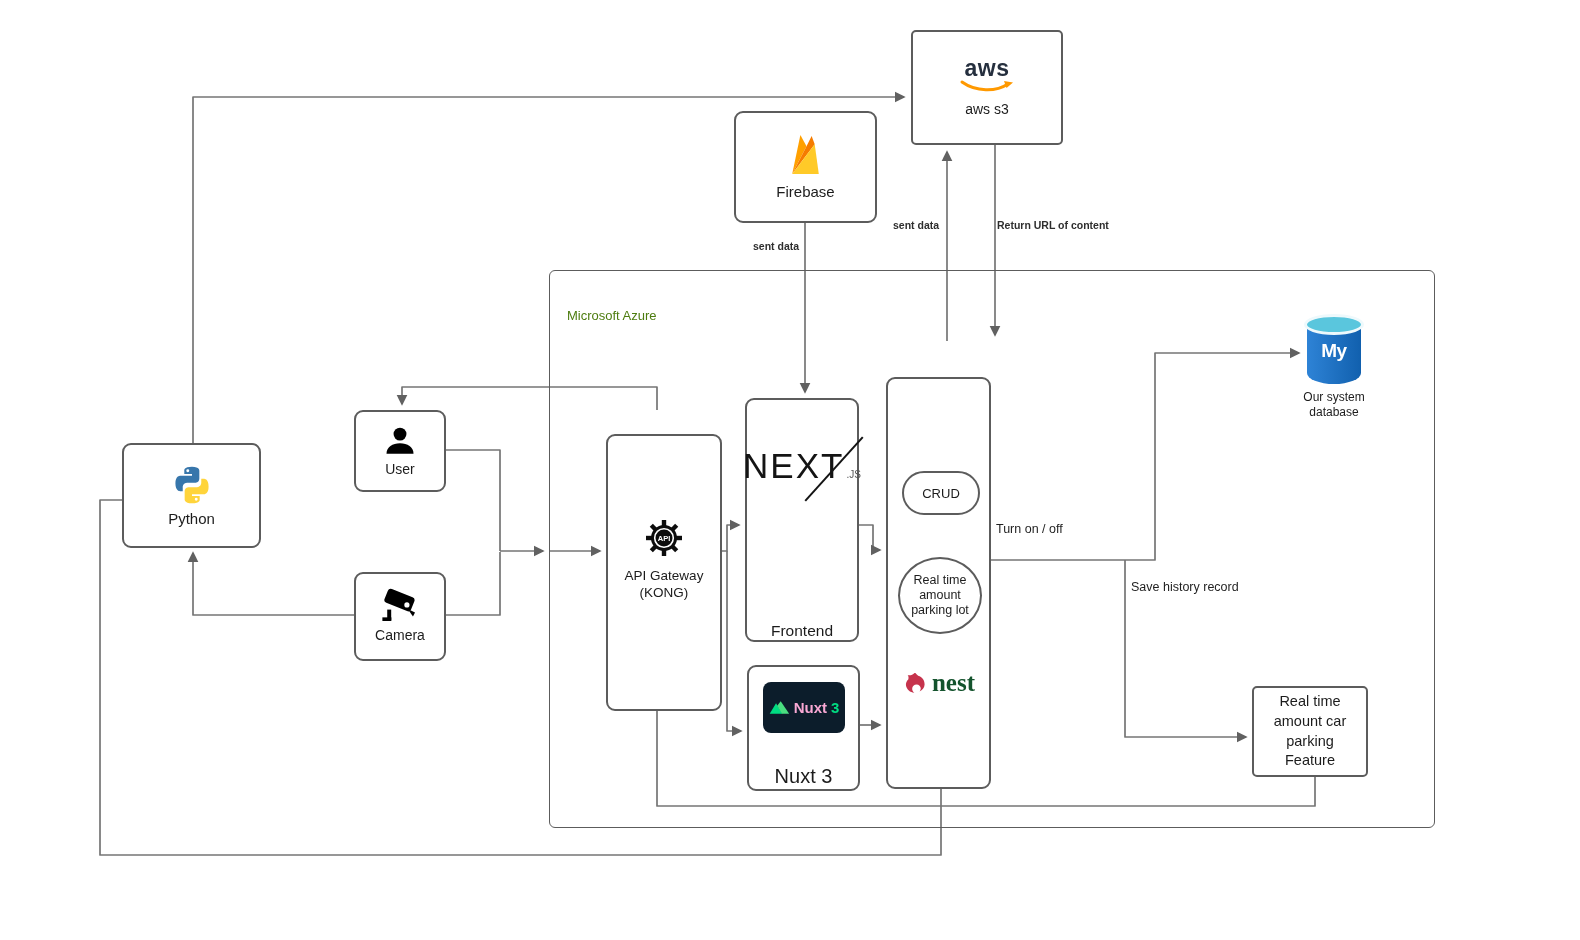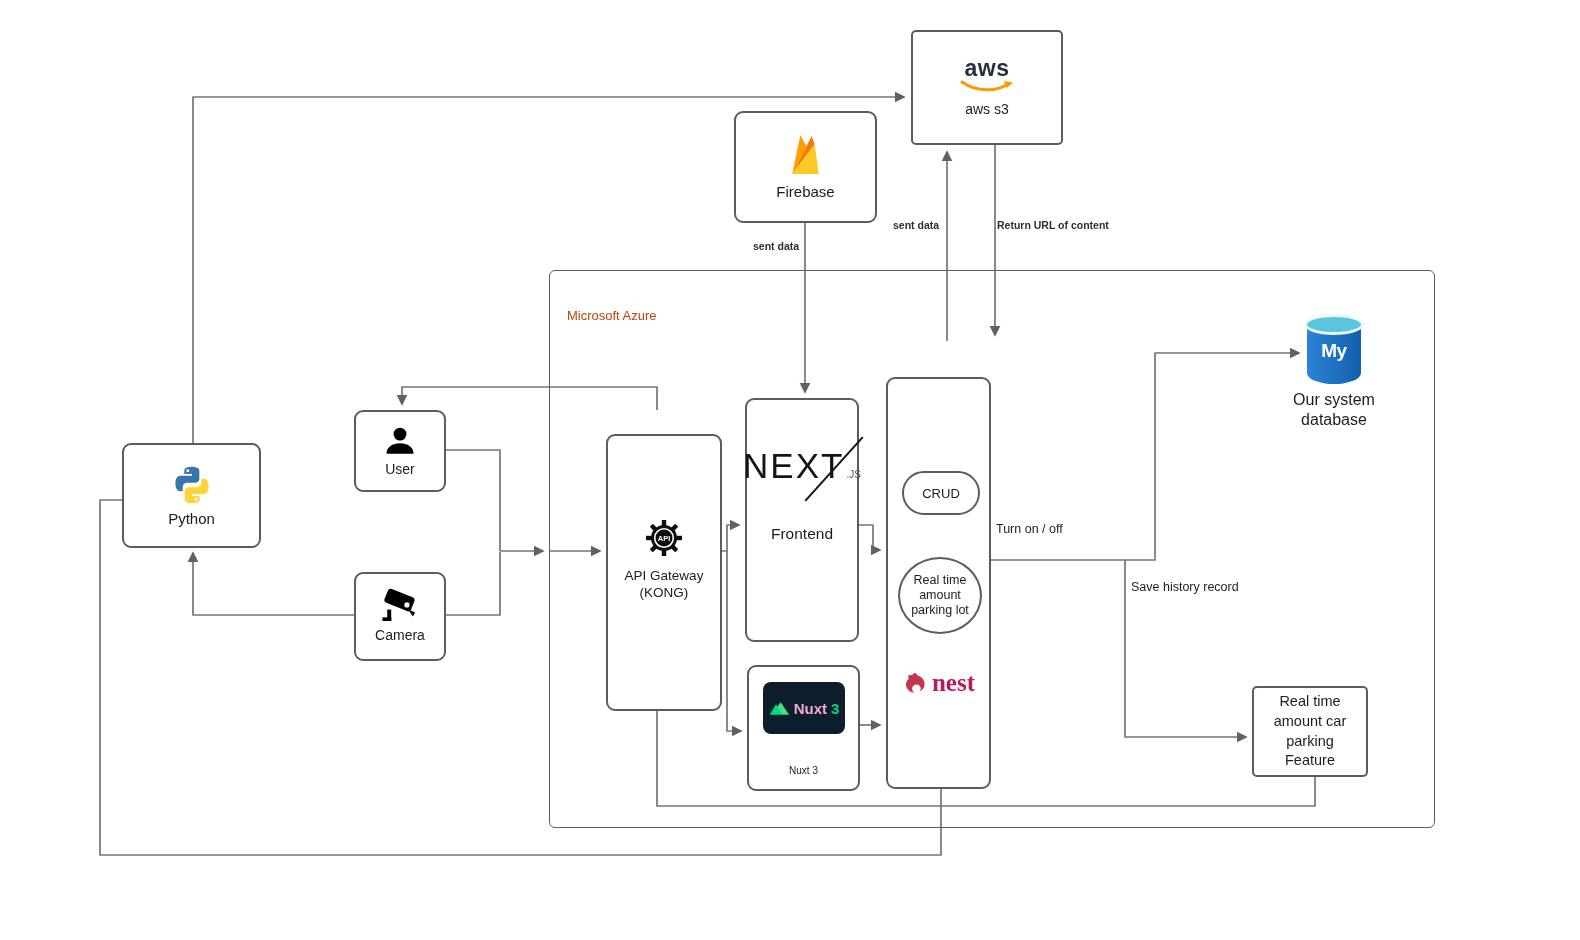--- a/index.html
+++ b/index.html
@@ -4,21 +4,21 @@
 <style>
   html,body{margin:0;padding:0;background:#fff;}
   #canvas{position:relative;width:1580px;height:940px;background:#fff;
           font-family:"Liberation Sans",sans-serif;color:#1c1c1c;overflow:hidden;}
   svg.wires{position:absolute;left:0;top:0;width:1580px;height:940px;pointer-events:none;}
   .wire{fill:none;stroke:#757575;stroke-width:1.7;stroke-linejoin:round;}
   .node{position:absolute;background:#fff;border:2px solid #5c5c5c;border-radius:9px;
         display:flex;flex-direction:column;align-items:center;justify-content:center;
         box-sizing:border-box;text-align:center;}
   .node-label{font-size:14px;color:#1c1c1c;white-space:pre-line;line-height:1.25;}
-  .container-label{position:absolute;font-size:13px;color:#c2410c;}
+  .container-label{position:absolute;font-size:13px;color:#4d7c0f;}
   .edge-label{position:absolute;font-size:10.5px;font-weight:bold;color:#2e2e2e;white-space:nowrap;}
   .edge-label.plain{font-weight:normal;font-size:12.5px;color:#1f1f1f;}
   
   .aws-word{font-weight:bold;font-size:23px;color:#252f3e;letter-spacing:.5px;line-height:1;}
   
   .next-logo{position:relative;height:52px;margin-top:2px;}
   .next-word{font-size:35px;letter-spacing:2px;color:#141414;font-weight:normal;}
   .next-js{font-size:10px;color:#555;vertical-align:baseline;margin-left:2px;}
   .next-slash{position:absolute;width:2px;height:86px;background:#141414;
               right:26px;top:-20px;transform:rotate(42deg);}
@@ -29,31 +29,31 @@
   .nuxt-ver{color:#00dc82;font-weight:bold;font-size:15px;}
   
   .pill{position:absolute;left:14px;top:92px;width:78px;height:44px;border:2px solid #5c5c5c;
         border-radius:22px;display:flex;align-items:center;justify-content:center;
         font-size:13px;box-sizing:border-box;background:#fff;}
   .circle{position:absolute;left:10px;top:178px;width:84px;height:77px;border:2px solid #5c5c5c;
         border-radius:50%;display:flex;align-items:center;justify-content:center;
         font-size:12.5px;line-height:1.18;box-sizing:border-box;background:#fff;padding:4px;}
   .nest-row{position:absolute;left:0;top:290px;width:100%;display:flex;align-items:center;
         justify-content:center;gap:5px;}
-  .nest-word{font-family:"Liberation Serif",serif;font-weight:bold;font-size:25px;color:#be185d;}
+  .nest-word{font-family:"Liberation Serif",serif;font-weight:bold;font-size:25px;color:#14532d;}
   
   .db-cyl{position:absolute;left:1307px;top:324px;width:54px;height:60px;
           background:linear-gradient(90deg,#2e83d6,#1160ae);
           border-bottom-left-radius:27px 11px;border-bottom-right-radius:27px 11px;}
   .db-cyl:before{content:'';position:absolute;left:-3px;top:-10px;width:60px;height:21px;
           border-radius:50%;background:#5ac6dd;border:3px solid #eef9fc;box-sizing:border-box;}
   .db-text{position:absolute;left:0;top:16px;width:100%;text-align:center;color:#fff;
           font-weight:bold;font-size:19px;letter-spacing:-0.5px;}
   .db-label{position:absolute;left:1278px;top:390px;width:112px;text-align:center;
-          font-size:16px;white-space:pre-line;line-height:1.25;}
+          font-size:12px;white-space:pre-line;line-height:1.25;}
 </style>
 </head>
 <body>
 
 <div id="canvas">
 
   <svg class="wires">
     <defs>
       <marker id="arr" viewBox="0 0 10 10" refX="8.5" refY="5" markerWidth="6.5" markerHeight="6.5" orient="auto-start-reverse">
         <path d="M0 0 L10 5 L0 10 z" fill="#616161"></path>
@@ -146,38 +146,38 @@
           <line x1="29" y1="15" x2="34.7" y2="9.3"></line>
       </g>
       <circle cx="22" cy="22" r="13" fill="#0d0d0d"></circle>
       <circle cx="22" cy="22" r="9.3" fill="none" stroke="#fff" stroke-width="1.6"></circle>
       <text x="22" y="25.3" text-anchor="middle" font-size="7.5" font-weight="bold" fill="#fff">API</text>
     </svg>
     <span class="node-label" style="font-size:13.5px;">API Gateway
 (KONG)</span>
   </div>
 
-  <div class="node" style="left:745px;top:398px;width:114px;height:244px;justify-content:flex-start;padding-top:44px;gap:26px;">
+  <div class="node" style="left:745px;top:398px;width:114px;height:244px;justify-content:space-between;padding-top:44px;gap:26px;">
     <div class="next-logo">
       <span class="next-word">NEXT</span><span class="next-js">.JS</span>
       <span class="next-slash"></span>
     </div>
     <span class="node-label" style="font-size:15.5px;">Frontend</span>
   </div>
 
   <div class="node" style="left:747px;top:665px;width:113px;height:126px;justify-content:flex-start;padding-top:15px;gap:11px;">
     <div class="nuxt-badge">
       <svg width="22" height="15" viewBox="0 0 26 17">
         <path d="M9.5 3.5 L17 16 H2 Z" fill="#00dc82"></path>
         <path d="M15 1 L25 16 H16.5 L10.9 6.5 Z" fill="#4ade80"></path>
       </svg>
       <span class="nuxt-word">Nuxt</span>
         <span class="nuxt-ver">3</span>
     </div>
-    <span class="node-label" style="font-size:10px;margin-top:20px;">Nuxt 3</span>
+    <span class="node-label" style="font-size:20px;margin-top:20px;">Nuxt 3</span>
   </div>
 
   <div class="node" style="left:886px;top:341px;width:105px;height:412px;justify-content:flex-start;margin-top:36px;">
     <div class="pill">CRUD</div>
     <div class="circle">Real time amount parking lot</div>
     <div class="nest-row">
       <svg width="25" height="25" viewBox="0 0 28 28">
         <path fill="#c6334c" d="M14 2.2c-2.1 2.3-4.9 3-7.6 2.4 1 1.6 1.2 3.2.6 4.8-2 1.9-3 4.4-2.5 7 .8 4.2 4.6 7.4 9.3 8-1.5-1-2.4-2.7-2.4-4.5 0-2.7 2.1-4.8 5-4.8 2.5 0 4.6 1.9 4.6 4.5 0 1.3-.5 2.4-1.3 3.3 3.1-1.3 5.3-4.1 5.6-7.5.3-4.6-2.7-8.8-7.2-10-1-.9-2.1-1.9-3.1-3.2z"></path>
       </svg>
       <span class="nest-word">nest</span>

